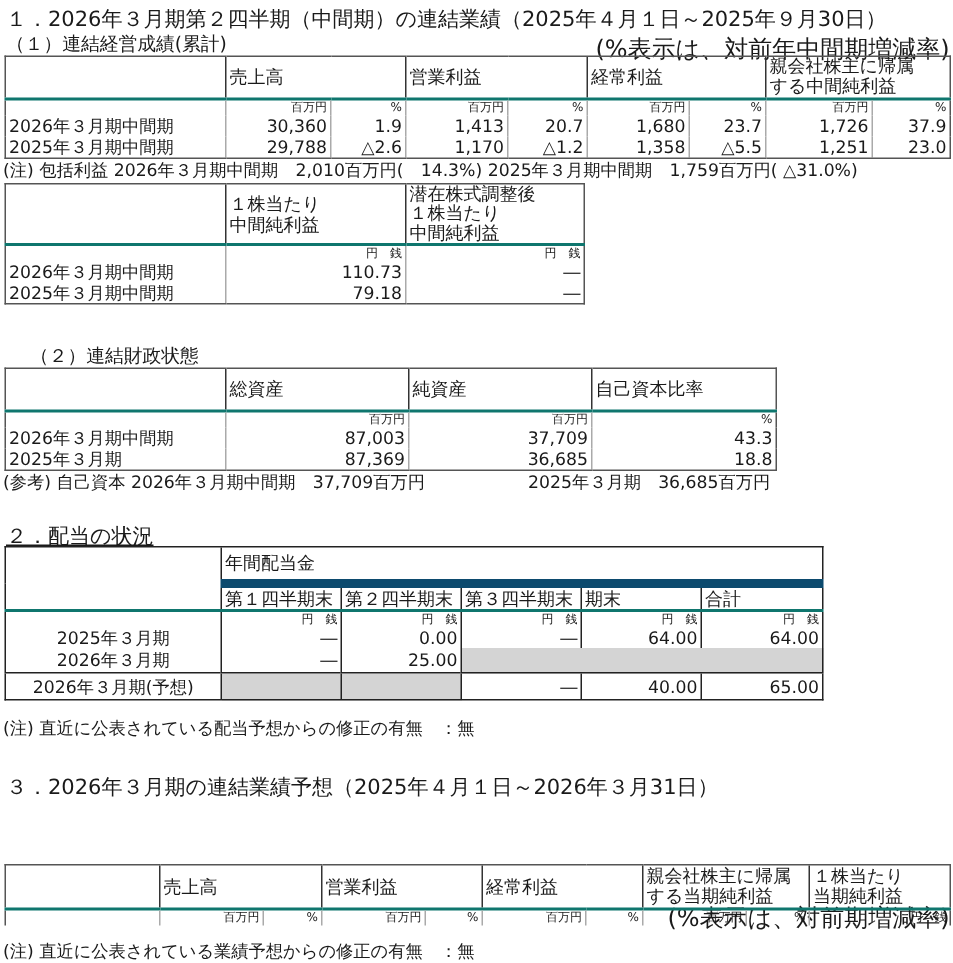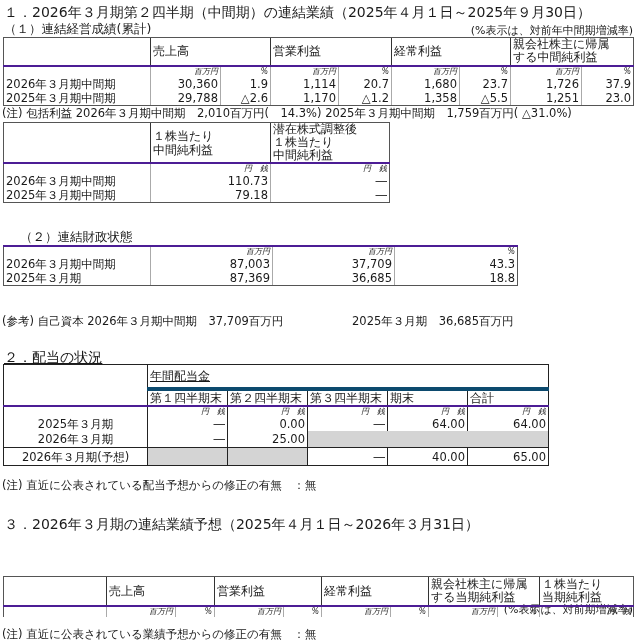--- a/index.html
+++ b/index.html
@@ -2,34 +2,34 @@
 <html><head>
 <meta charset="utf-8">
 <style>
   * { box-sizing: border-box; margin: 0; padding: 0; }
   html, body { width: 635px; height: 642px; background: #fff; overflow: hidden; }
   body { font-family: "DejaVu Sans", "Liberation Sans", sans-serif; color: #1a1a1a; position: relative; }
   .abs { position: absolute; white-space: nowrap; }
   .h1 { font-size: 14px; letter-spacing: 0; }
   .h2 { font-size: 12.5px; }
   .note { font-size: 11.5px; }
-  .unit-note { font-size: 11px; text-align: right; }
+  .unit-note { font-size: 16px; text-align: right; }
   table { border-collapse: collapse; position: absolute; table-layout: fixed; font-size: 11.5px; }
   td { padding: 0 2px; line-height: 14px; white-space: nowrap; }
   .hd td { vertical-align: middle; font-size: 12px; line-height: 14px; }
   .num { text-align: right; }
   .unit { font-size: 8px; line-height: 10px; text-align: right; height: 10px; }
   .lbl { text-align: left; padding-left: 2px; }
   .lbl-c { text-align: center; }
   .gray { background: #d4d4d4; }
   .bt { border-top: 1.5px solid #555; }
   .bb { border-bottom: 1.5px solid #555; }
   .bl { border-left: 1.5px solid #555; }
   .br { border-right: 1.5px solid #555; }
-  .btk { border-top: 2px solid #4c1d95; font-style: italic; }
+  .btk { border-top: 2px solid #0f766e; }
   .bl-lt { border-left: 1px solid #aaa; }
   .bl-md { border-left: 1px solid #333; }
   .bt-dk { border-top: 1px solid #222; }
   .bb-dk { border-bottom: 1px solid #222; }
   .bl-dk { border-left: 1px solid #222; }
   .br-dk { border-right: 1px solid #222; }
 </style>
 </head>
 <body>
 
@@ -68,21 +68,21 @@
     <td class="btk bl-lt unit">%</td>
     <td class="btk bl-lt unit">百万円</td>
     <td class="btk bl-lt unit">%</td>
     <td class="btk bl-lt unit">百万円</td>
     <td class="btk bl-lt br unit">%</td>
   </tr>
   <tr>
     <td class="lbl bl">2026年３月期中間期</td>
     <td class="num bl-lt">30,360</td>
     <td class="num bl-lt">1.9</td>
-    <td class="num bl-lt">1,114</td>
+    <td class="num bl-lt">1,413</td>
     <td class="num bl-lt">20.7</td>
     <td class="num bl-lt">1,680</td>
     <td class="num bl-lt">23.7</td>
     <td class="num bl-lt">1,726</td>
     <td class="num bl-lt br">37.9</td>
   </tr>
   <tr>
     <td class="lbl bl bb">2025年３月期中間期</td>
     <td class="num bl-lt bb">29,788</td>
     <td class="num bl-lt bb">△2.6</td>
@@ -137,20 +137,26 @@
 
 <div class="abs h2" style="left:20px;top:229px;">（２）連結財政状態</div>
 <table style="left:3px;top:245px;width:514px;">
   <colgroup>
       <col style="width:147px">
       <col style="width:122px">
       <col style="width:122px">
       <col style="width:123px">
     </colgroup>
   <tbody>
+      <tr class="hd" style="height:28px;">
+    <td class="bt bl"></td>
+    <td class="bt bl-md">総資産</td>
+    <td class="bt bl-md">純資産</td>
+    <td class="bt bl-md br">自己資本比率</td>
+  </tr>
   <tr>
     <td class="bl btk unit"></td>
     <td class="btk bl-lt unit">百万円</td>
     <td class="btk bl-lt unit">百万円</td>
     <td class="btk bl-lt br unit">%</td>
   </tr>
   <tr>
     <td class="lbl bl">2026年３月期中間期</td>
     <td class="num bl-lt">87,003</td>
     <td class="num bl-lt">37,709</td>
@@ -173,21 +179,21 @@
     <col style="width:144px">
       <col style="width:80px">
       <col style="width:80px">
     <col style="width:80px">
       <col style="width:80px">
       <col style="width:81px">
   </colgroup>
   <tbody>
       <tr class="hd" style="height:24px;">
     <td rowspan="2" class="bt-dk bl-dk"></td>
-    <td colspan="5" class="bt-dk bl-dk br-dk" style="border-bottom:4px solid #0c4a6e;text-decoration:underline;">年間配当金</td>
+    <td colspan="5" class="bt-dk bl-dk br-dk" style="border-bottom:6px solid #0c4a6e;">年間配当金</td>
   </tr>
   <tr class="hd" style="height:15px;">
     <td class="bl-dk">第１四半期末</td>
     <td class="bl-dk">第２四半期末</td>
     <td class="bl-dk">第３四半期末</td>
     <td class="bl-dk">期末</td>
     <td class="bl-dk br-dk">合計</td>
   </tr>
   <tr>
     <td class="bl-dk btk unit"></td>

